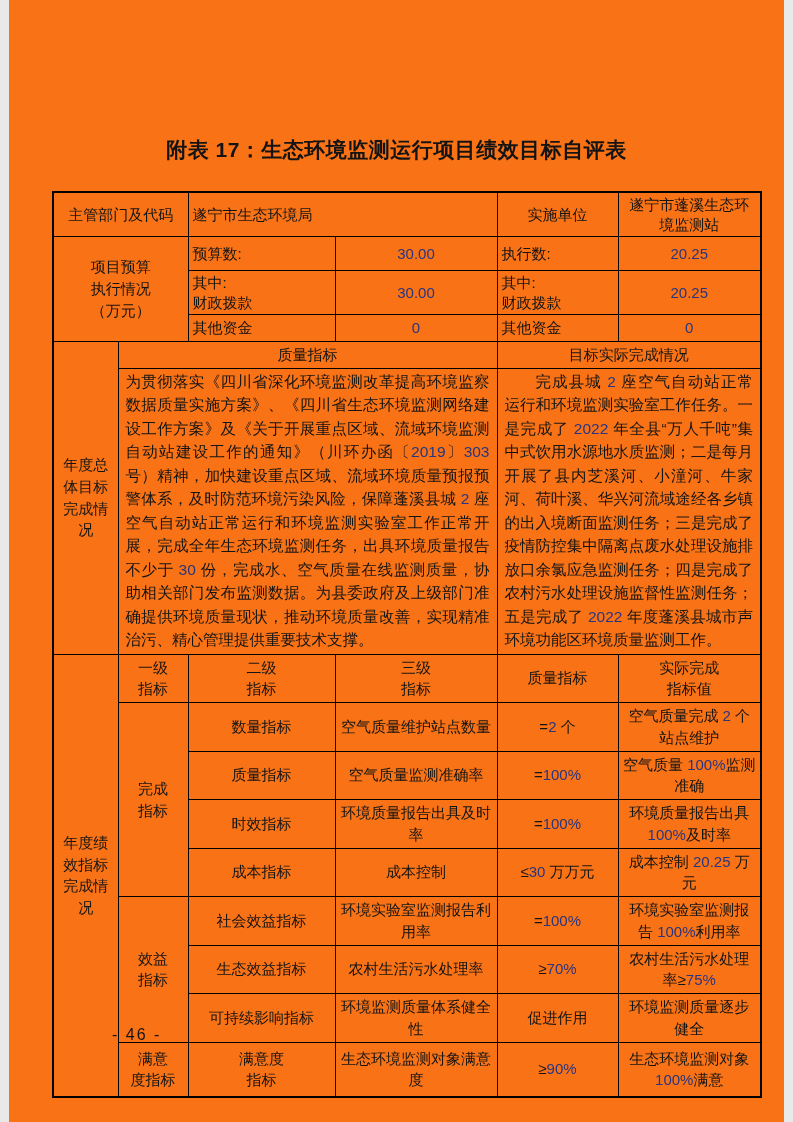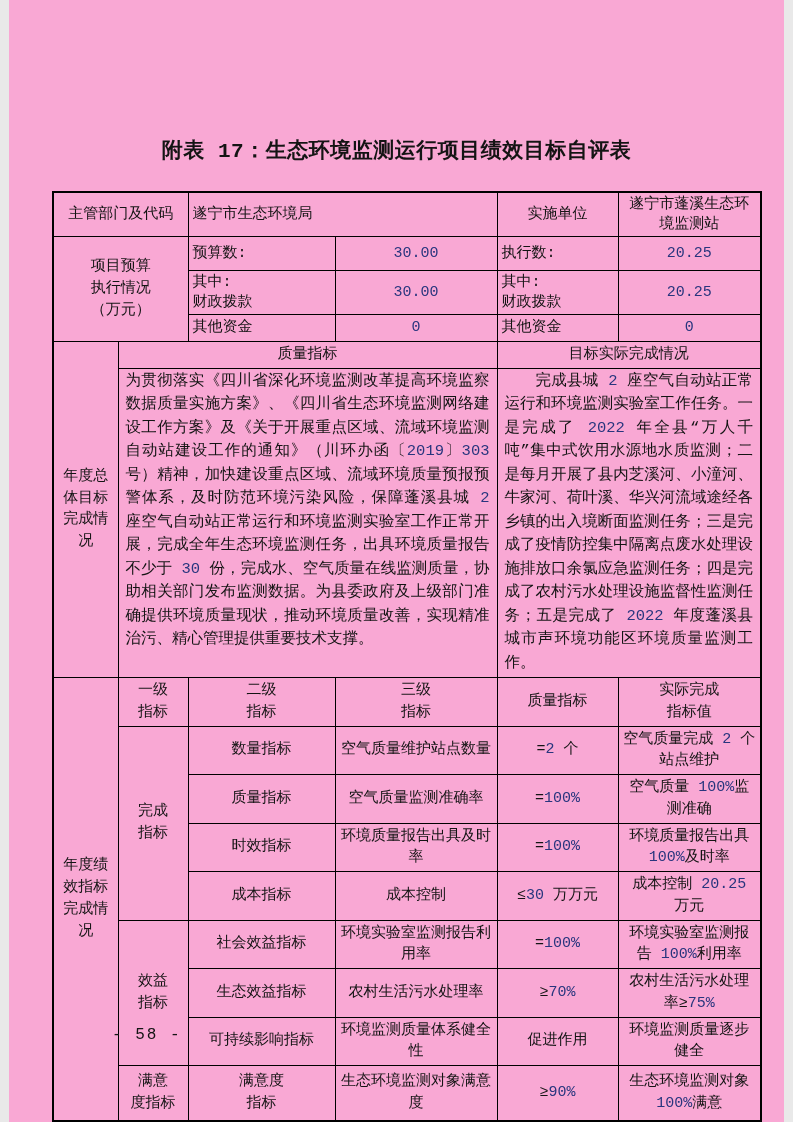--- a/index.html
+++ b/index.html
@@ -2,22 +2,22 @@
 <html><head>
 <meta charset="utf-8">
 <style>
   * { margin: 0; padding: 0; box-sizing: border-box; }
   html, body { background: #e9e9e9; }
   .page {
     position: relative;
     width: 775px;
     height: 1122px;
     margin: 0 auto;
-    background: #f9a8d4;
-    font-family: Liberation Mono, monospace;
+    background: #f97316;
+    font-family: Liberation Sans, sans-serif;
     color: #141414;
     overflow: hidden;
   }
   .doc-title {
     position: absolute;
     top: 136px;
     left: 0;
     width: 100%;
     text-align: center;
     font-size: 21px;
@@ -197,15 +197,15 @@
 度指标</td>
       <td>满意度
 指标</td>
       <td>生态环境监测对象满意度</td>
       <td>≥<span class="num">90%</span></td>
       <td>生态环境监测对象 <span class="num">100%</span>满意</td>
     </tr>
   </tbody>
     </table>
 
-  <div class="page-number">- 58 -</div>
+  <div class="page-number">- 46 -</div>
 
 </div>
 
 </body></html>

